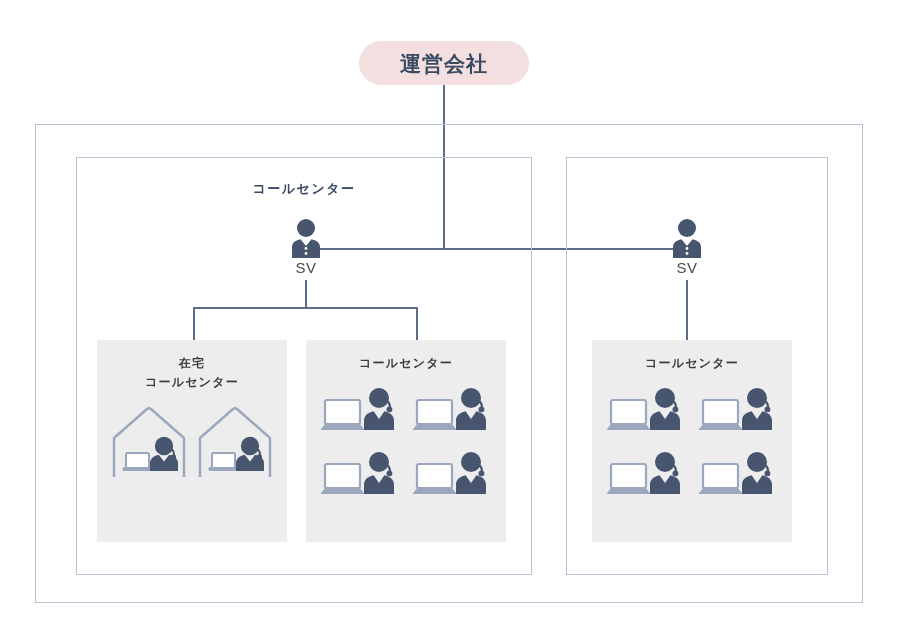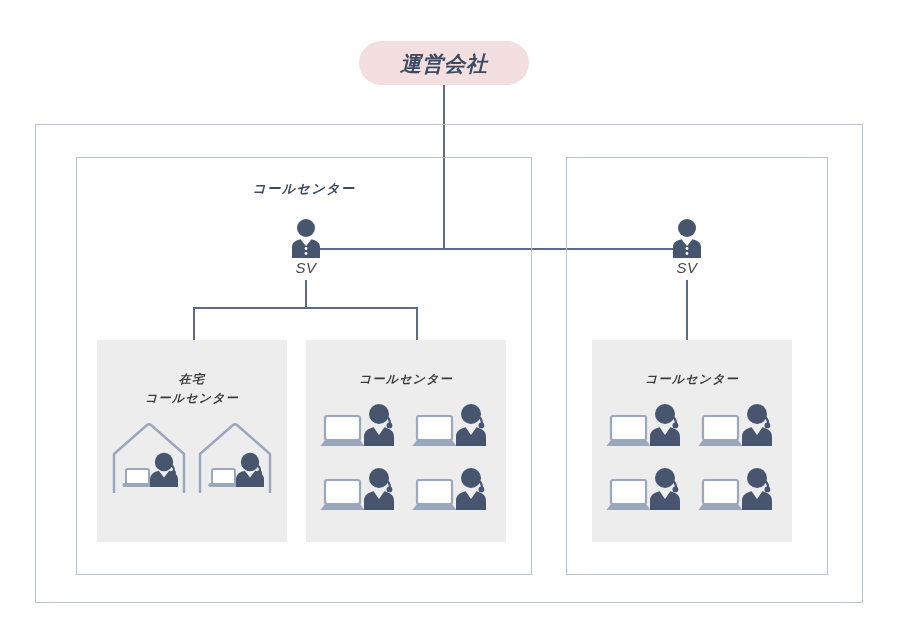--- a/index.html
+++ b/index.html
@@ -9,21 +9,20 @@
   }
   body {
     font-family: "Liberation Sans", "DejaVu Sans", sans-serif;
   }
   #stage {
     position: relative;
     width: 898px;
     height: 628px;
     background: #ffffff;
     overflow: hidden;
-    font-style: italic;
   }
 
   
   .pill {
     position: absolute;
     left: 359px;
     top: 41px;
     width: 170px;
     height: 44px;
     border-radius: 22px;
@@ -121,21 +120,21 @@
   .gbox.cc1     { left: 306px; top: 340px; width: 200px; height: 202px; }
   .gbox.cc2     { left: 592px; top: 340px; width: 200px; height: 202px; }
 
   .gbox-title {
     text-align: center;
     font-size: 12px;
     font-weight: bold;
     color: #3b3b3b;
     letter-spacing: 1.2px;
     line-height: 1.55;
-    padding-top: 30px;
+    padding-top: 14px;
   }
 
   .unit-grid {
     display: flex;
     flex-wrap: wrap;
     justify-content: center;
     align-content: flex-start;
   }
   .unit-grid.houses {
     padding-top: 10px;

